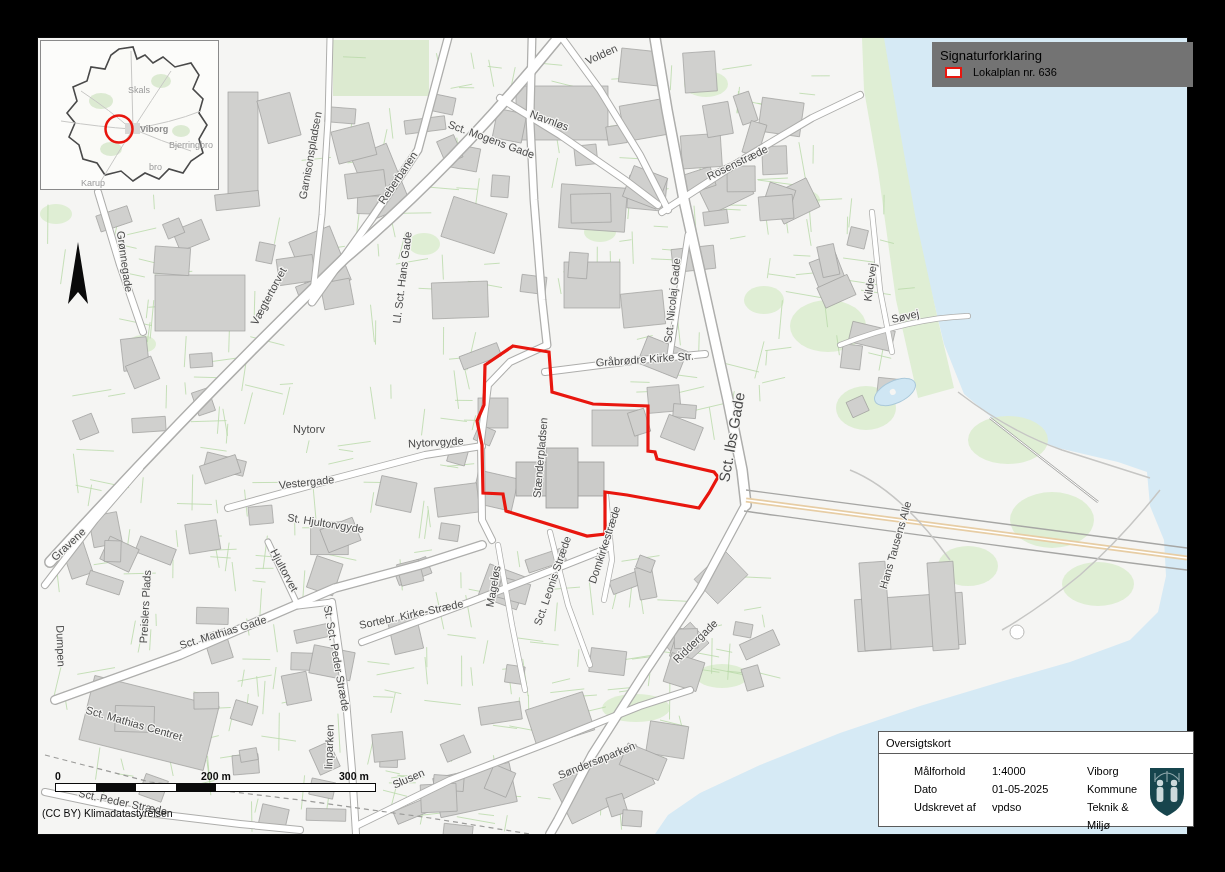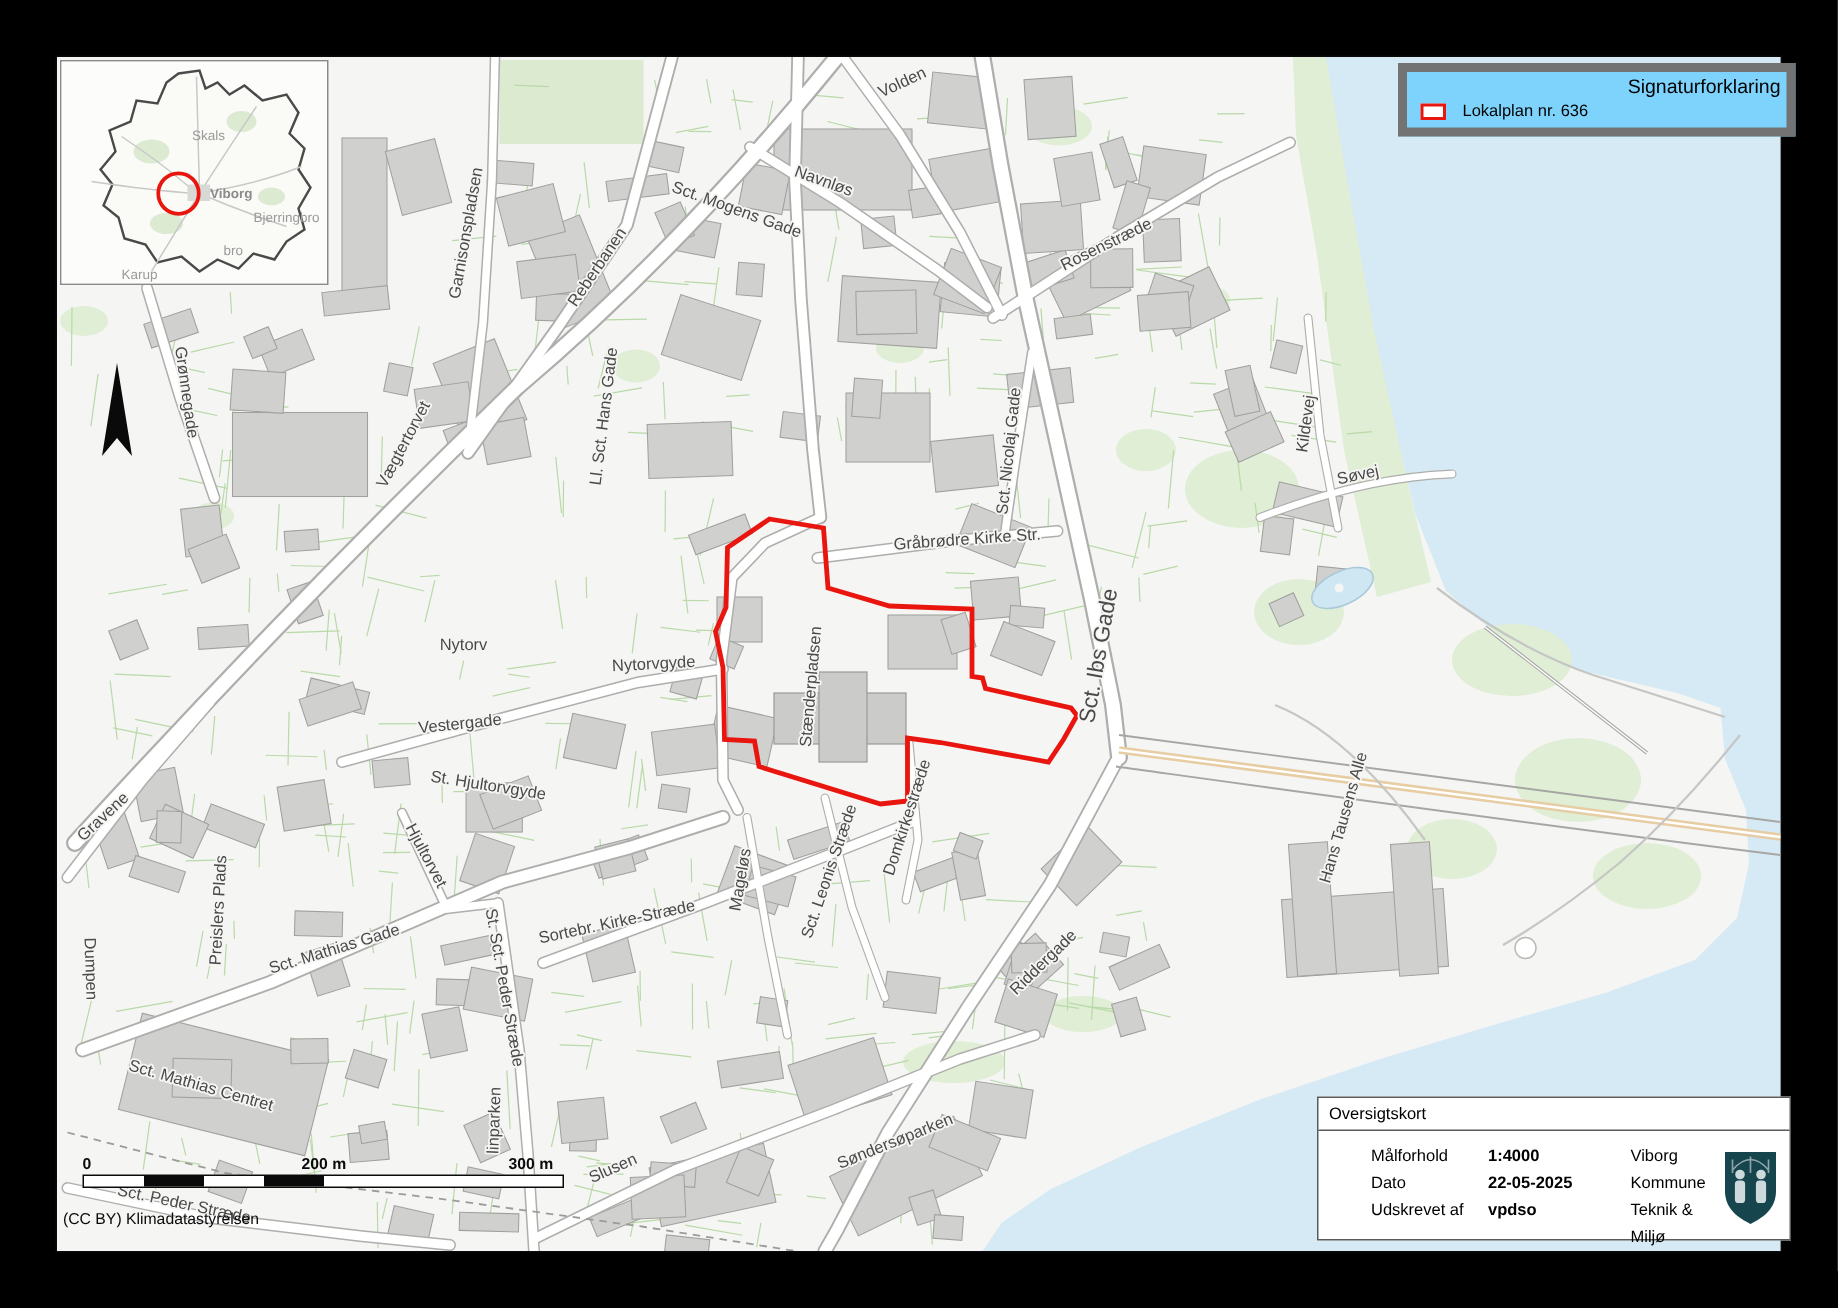--- a/index.html
+++ b/index.html
@@ -4,30 +4,30 @@
 <style>
   html,body{margin:0;padding:0;background:#000;}
   body{width:1225px;height:872px;overflow:hidden;font-family:"Liberation Sans",sans-serif;}
   .stage{position:relative;width:1225px;height:872px;background:#000;}
   .map-area{position:absolute;left:38px;top:38px;width:1149px;height:796px;background:#f5f5f3;outline:1.5px solid #0a0a0a;}
   svg.basemap{position:absolute;left:0;top:0;display:block;}
   .stlabel{paint-order:stroke;stroke:#f5f5f3;stroke-width:2.5px;stroke-linejoin:round;fill:#4a4a4a;}
   .inset{position:absolute;left:2px;top:2px;width:177px;height:148px;background:#fcfcfa;border:1px solid #8a8a8a;}
   .inset-label{fill:#9a9a9a;font-size:9px;}
   .inset-label.bold{fill:#8b8b8b;font-weight:bold;}
-  .legend{position:absolute;left:894px;top:4px;width:253px;background:#7dd3fc;border:6px solid #737373;text-align:right;}
+  .legend{position:absolute;left:894px;top:4px;width:253px;background:#737373;border:4px solid #737373;}
   .legend-title{font-size:13px;color:#000;padding:2px 4px 0 4px;line-height:15px;}
   .legend-row{display:flex;align-items:center;gap:11px;padding:3px 4px 5px 9px;}
   .legend-swatch{width:13px;height:7px;background:#fff;border:2.5px solid #e8160e;flex:0 0 auto;}
   .legend-label{font-size:11px;color:#000;}
   .infobox{position:absolute;left:840px;top:693px;width:316px;height:96px;background:#fff;border:1px solid #5a5a5a;box-sizing:border-box;}
   .infobox-title{font-size:11px;color:#000;padding:5px 7px 4px 7px;border-bottom:1px solid #5a5a5a;}
   .infobox-body{display:flex;padding:8px 6px 4px 7px;font-size:11px;line-height:18px;color:#000;}
   .col-labels{width:78px;margin-left:28px;}
-  .col-values{width:95px;font-weight:bold;}
+  .col-values{width:95px;}
   .col-org{flex:1;}
   .crest{width:40px;height:56px;margin-top:2px;}
   .scalebar{position:absolute;left:17px;top:732px;width:321px;color:#0a0a0a;}
   .sb-labels{position:relative;height:13px;font-size:10.5px;font-weight:bold;}
   .sb-labels span{position:absolute;top:0;}
   .sb-t0{left:0;}
   .sb-t1{left:146px;}
   .sb-t2{left:284px;}
   .sb-bar{position:relative;height:7px;background:#fff;border:1.6px solid #0a0a0a;}
   .sb-seg{position:absolute;top:0;height:100%;background:#0a0a0a;}
@@ -752,21 +752,21 @@
     <div class="infobox">
       <div class="infobox-title">Oversigtskort</div>
       <div class="infobox-body">
         <div class="col-labels">
           <div>Målforhold</div>
           <div>Dato</div>
           <div>Udskrevet af</div>
         </div>
         <div class="col-values">
           <div>1:4000</div>
-          <div>22-05-2025</div>
+          <div>01-05-2025</div>
           <div>vpdso</div>
         </div>
         <div class="col-org">
           <div>Viborg Kommune</div>
           <div>Teknik &amp; Miljø</div>
           <div>Byplan</div>
         </div>
         <svg class="crest" viewBox="0 0 40 56">
           <path d="M3,4 h34 v26 c0,12 -9,18 -17,22 c-8,-4 -17,-10 -17,-22 Z" fill="#17454d"></path>
           <g stroke="#dde7e9" stroke-width="1.1" opacity="0.6" fill="none">

